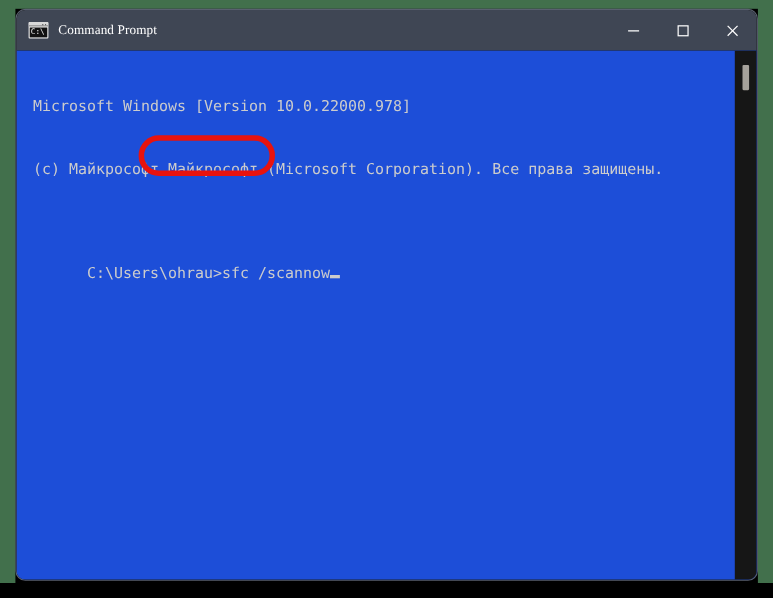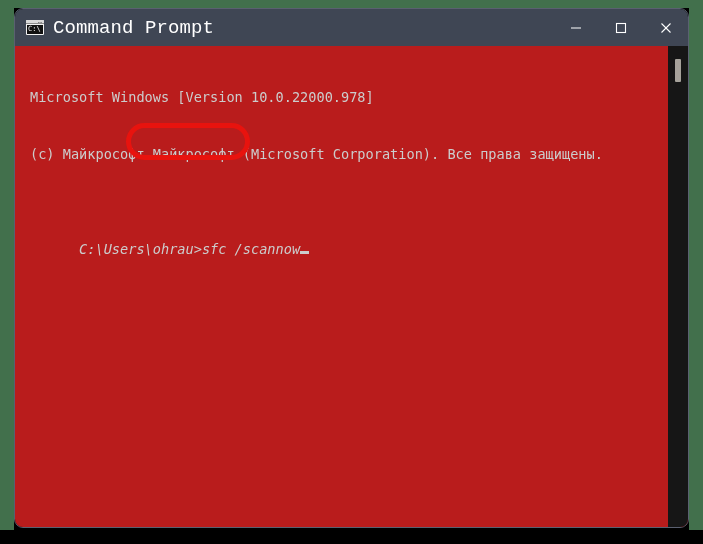--- a/index.html
+++ b/index.html
@@ -109,22 +109,22 @@
     font-size: 7px;
     line-height: 9px;
     text-align: left;
     padding-left: 1px;
     box-sizing: border-box;
     white-space: nowrap;
     overflow: hidden;
   }
   #window-title {
     color: #ffffff;
-    font-size: 19px;
-    font-family: Liberation Mono, monospace;
+    font-size: 12px;
+    font-family: Liberation Serif, serif;
     white-space: nowrap;
     letter-spacing: 0.1px;
   }
 
   .title-buttons {
     position: absolute;
     right: 0;
     top: 0;
     height: 37px;
     display: flex;
@@ -135,42 +135,41 @@
     display: flex;
     align-items: center;
     justify-content: center;
     cursor: default;
   }
   .title-btn svg { display: block; }
 
   
   #terminal-body {
     flex: 1;
-    background: #b91c1c;
+    background: #1d4ed8;
     position: relative;
     overflow: hidden;
     padding-left: 27px;
   }
   #terminal-text {
     position: absolute;
     left: 15px;
     top: 4px;
     right: 28px;
     color: #cccccc;
     font-family: "DejaVu Sans Mono", monospace;
     font-size: 13.6px;
     line-height: 19px;
     white-space: pre;
     letter-spacing: 0px;
   }
   #terminal-text .blank-line { height: 19px; }
   .prompt-line {
     position: relative;
     display: inline-block;
-    font-style: italic;
   }
   .cursor-block {
     display: inline-block;
     width: 9px;
     height: 3px;
     background: #cccccc;
     vertical-align: baseline;
     margin-left: 0px;
     position: relative;
     top: 0px;

